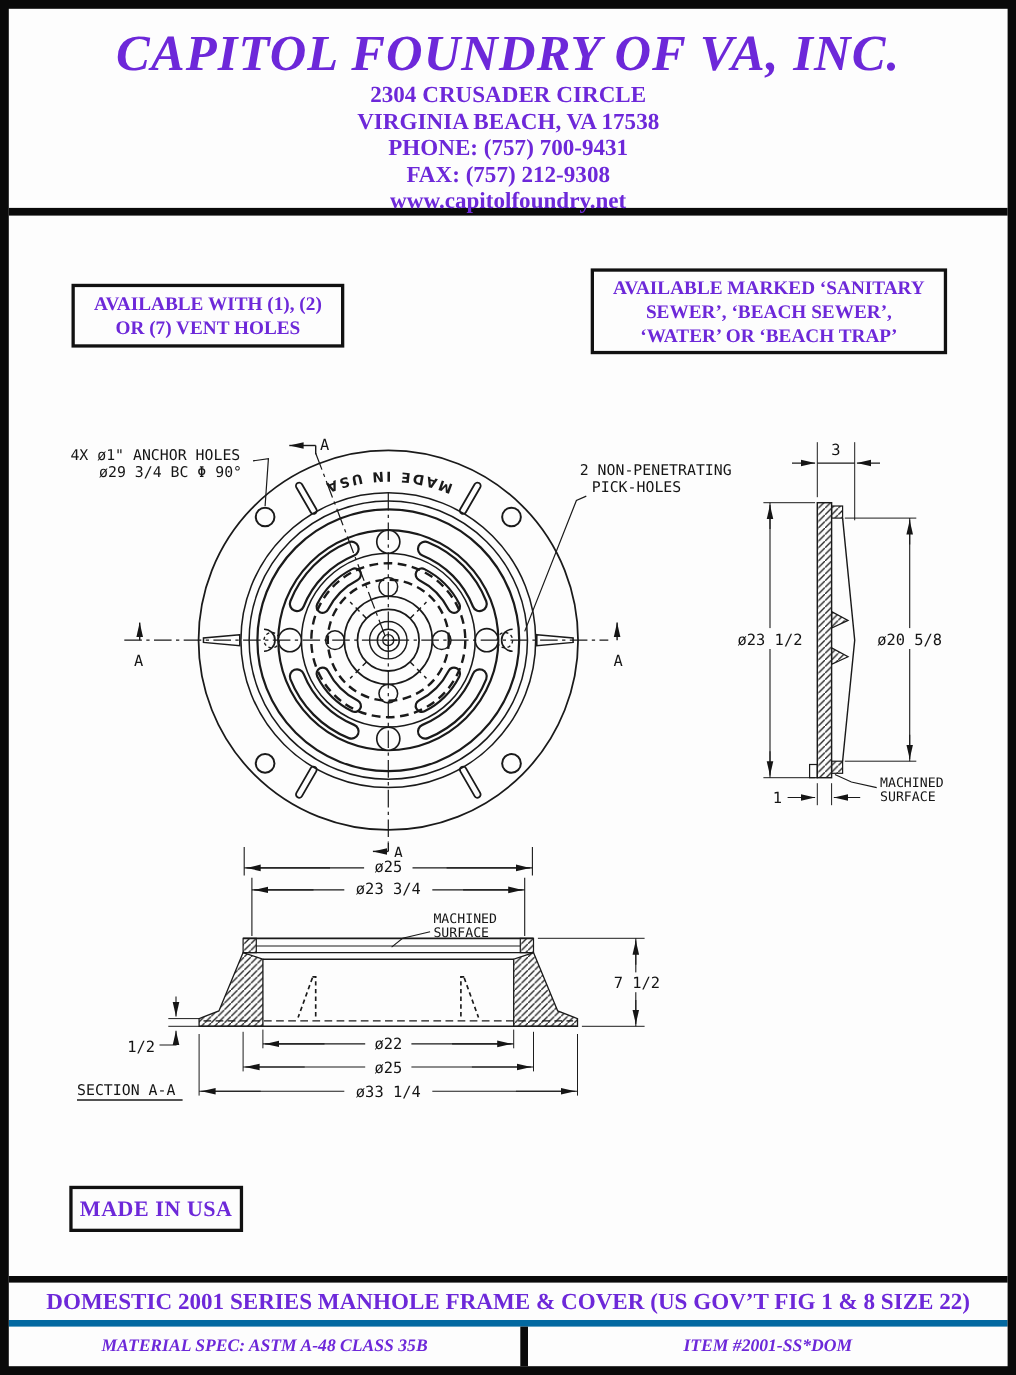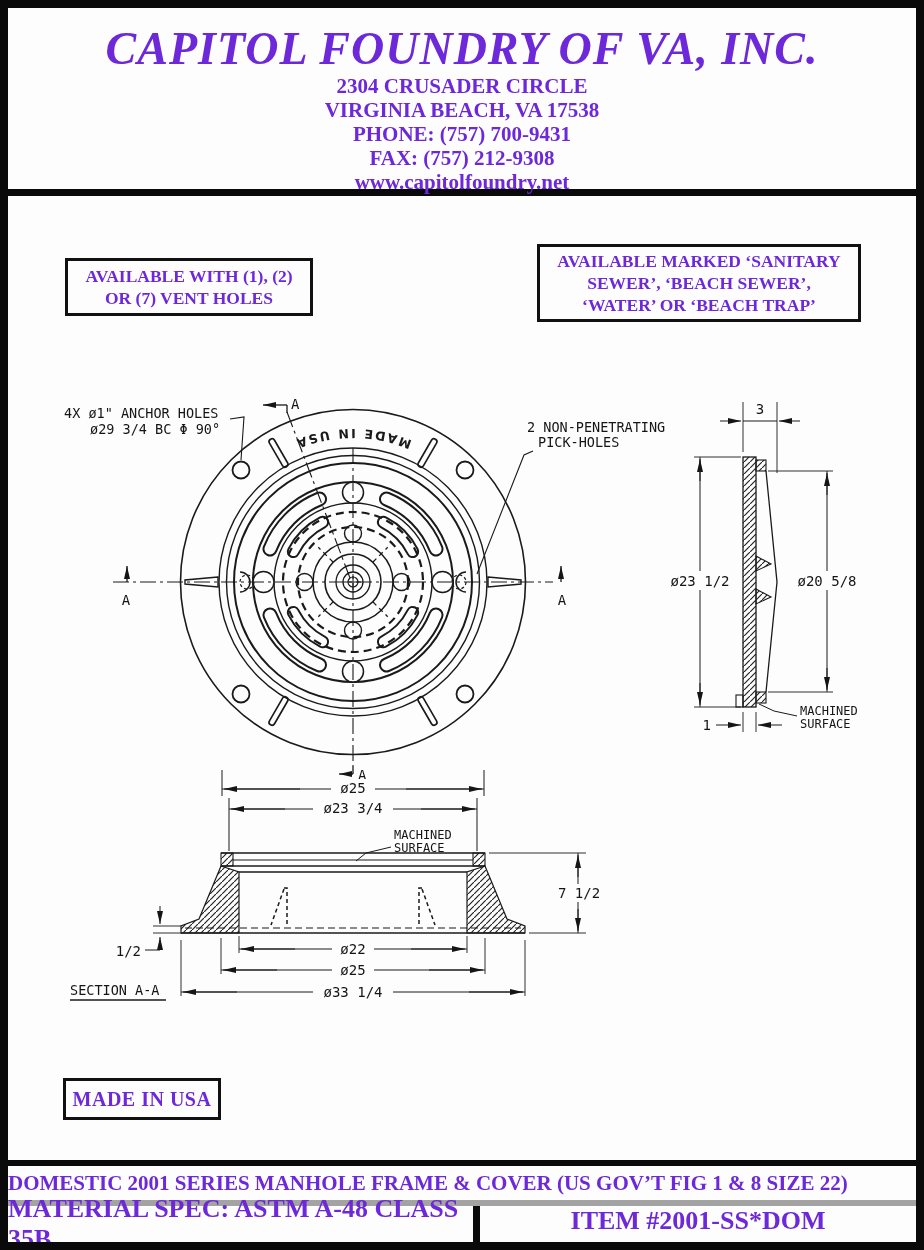--- a/index.html
+++ b/index.html
@@ -17,28 +17,28 @@
   .notebox{position:absolute;border:3px solid #111;background:#fdfdfd;
            font-size:17.5px;font-weight:bold;text-align:center;line-height:22px;
            display:flex;flex-direction:column;justify-content:center;}
   .ventbox{left:65px;top:258px;width:242px;height:52px;}
   .markbox{left:537px;top:244px;width:318px;height:72px;}
   .usabox{position:absolute;left:63px;top:1078px;width:152px;height:36px;
           border:3px solid #111;display:flex;align-items:center;justify-content:center;
           font-size:20px;font-weight:bold;letter-spacing:.5px;}
   
   .titlebar{position:absolute;left:8px;right:8px;top:1160px;height:34px;
-            border-top:6px solid #0a0a0a;border-bottom:6px solid #a3a3a3;
-            display:flex;align-items:center;justify-content:flex-start;
+            border-top:6px solid #0a0a0a;border-bottom:6px solid #0369a1;
+            display:flex;align-items:center;justify-content:center;
             font-size:21px;font-weight:bold;}
   .botrow{position:absolute;left:8px;right:8px;top:1206px;height:36px;
-          display:flex;font-size:26px;font-weight:bold;}
+          display:flex;font-size:16px;font-weight:bold;font-style:italic;}
   .botcell-l{width:465px;border-right:7px solid #0a0a0a;display:flex;
              align-items:center;justify-content:center;}
-  .botcell-r{flex:1;display:flex;justify-content:center;}
+  .botcell-r{flex:1;display:flex;align-items:center;justify-content:center;}
   
   svg.draw{position:absolute;left:0;top:0;}
   .cad{font-family:"DejaVu Sans Mono",monospace;font-size:13.5px;fill:#151515;}
   .cadm{font-family:"DejaVu Sans Mono",monospace;font-size:14px;fill:#151515;}
   .cads{font-family:"DejaVu Sans Mono",monospace;font-size:12px;fill:#151515;}
   .cusa{font-family:"DejaVu Sans",sans-serif;font-size:12.5px;font-weight:bold;
         letter-spacing:2.5px;fill:#1a1a1a;}
   .ln{stroke:#1a1a1a;fill:none;}
   .wfill{fill:#fdfdfd;}
 </style>

